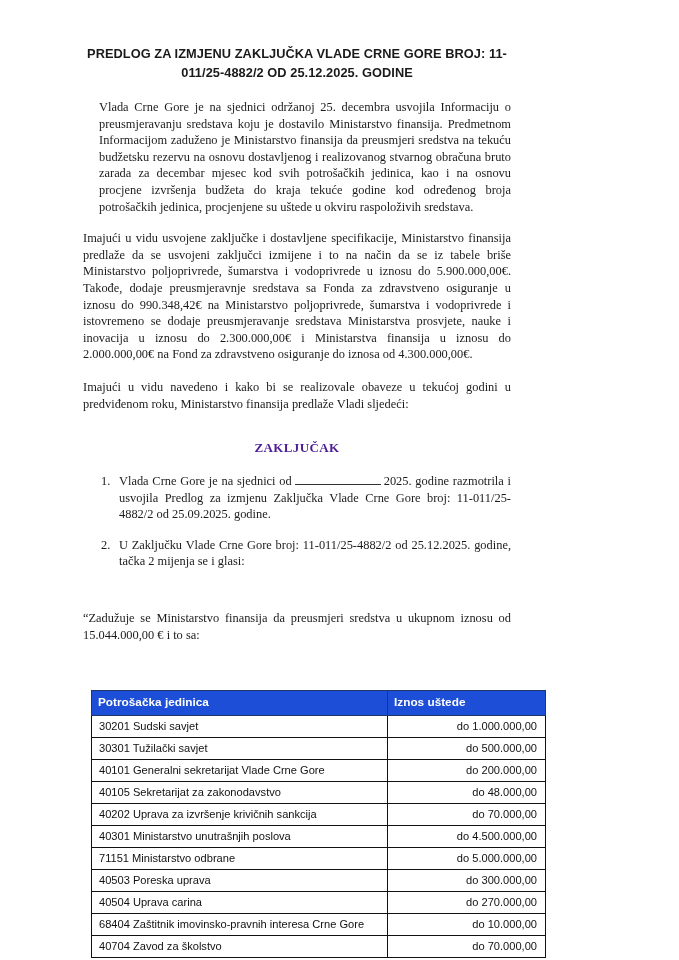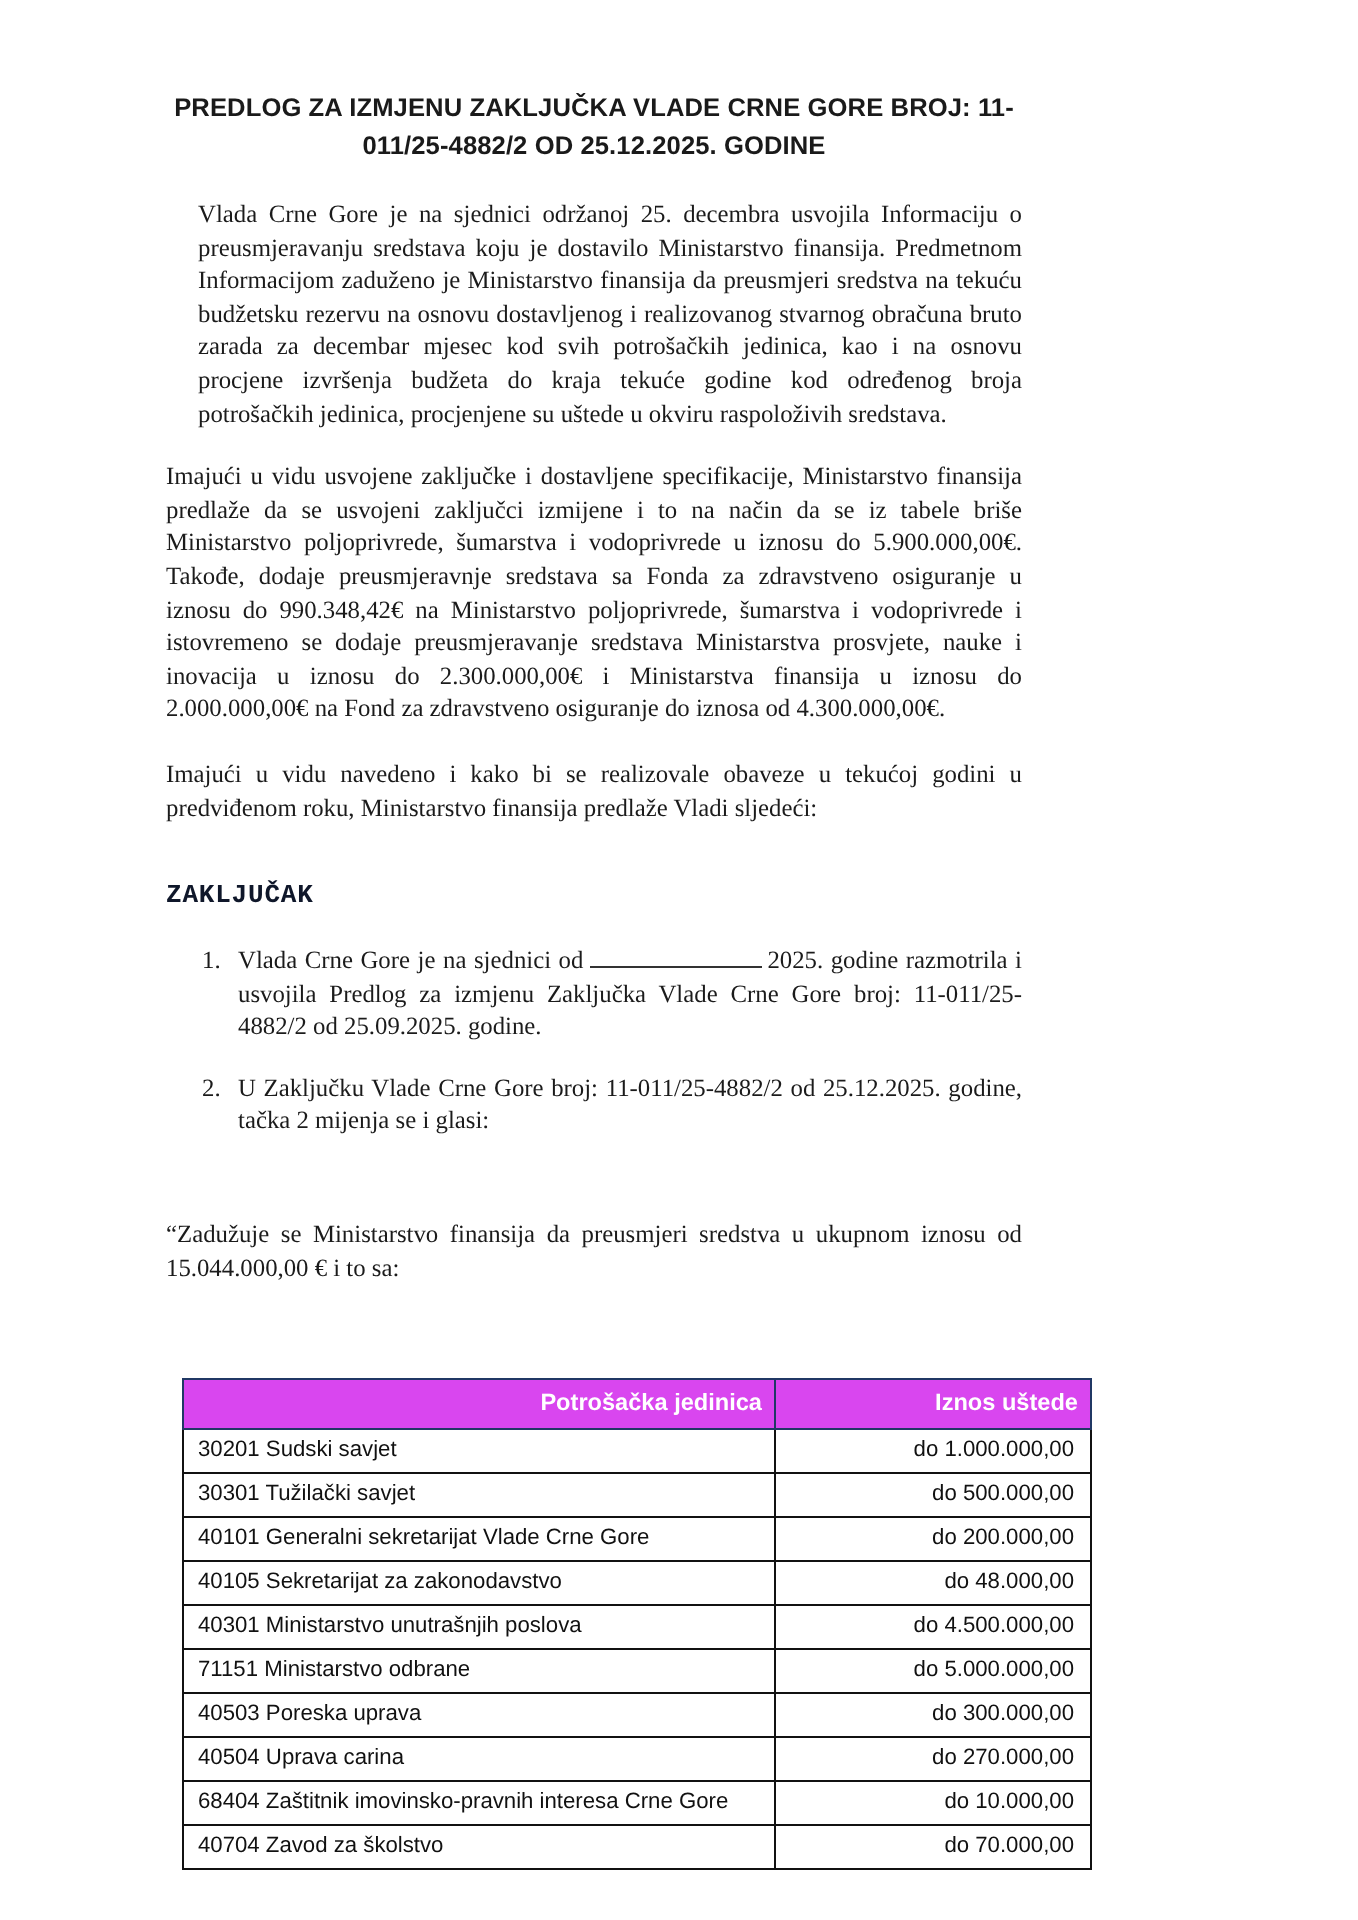--- a/index.html
+++ b/index.html
@@ -47,27 +47,27 @@
     text-justify: inter-word;
     margin: 0;
     color: #1b1b1b;
   }
   .para.p1 { margin-top: 17px; margin-left: 16px; }
   .para.p2 { margin-top: 15px; }
   .para.p3 { margin-top: 16px; }
 
   
   .section-heading {
-    font-family: Liberation Mono, monospace;
+    font-family: Liberation Serif, serif;
     font-weight: bold;
     font-size: 13px;
-    text-align: left;
+    text-align: center;
     letter-spacing: 0.4px;
     margin: 28px 0 0 0;
-    color: #0f172a;
+    color: #4c1d95;
   }
 
   
   .num-list {
     margin: 17px 0 0 0;
     padding: 0;
     list-style: none;
     counter-reset: nitem;
   }
   .num-list > li {
@@ -124,24 +124,24 @@
   table.savings th,
   table.savings td {
     border: 1.3px solid #111111;
     font-size: 11.1px;
     line-height: 13px;
     padding: 4px 7px 4px 7px;
     height: 13px;
     vertical-align: middle;
   }
   table.savings thead th {
-    background: #d946ef;
+    background: #1d4ed8;
     color: #ffffff;
     font-weight: bold;
-    text-align: right;
+    text-align: left;
     font-size: 11.8px;
     padding: 5px 6px 6px 6px;
     border-color: #203864;
   }
   table.savings thead th.col-unit { width: 283px; }
   table.savings thead th.col-amount { width: 145px; }
   table.savings tbody td.unit {
     text-align: left;
     color: #111;
     white-space: nowrap;
@@ -198,20 +198,24 @@
           </tr>
           <tr>
             <td class="unit">40101 Generalni sekretarijat Vlade Crne Gore</td>
             <td class="amount">do 200.000,00</td>
           </tr>
           <tr>
             <td class="unit">40105 Sekretarijat za zakonodavstvo</td>
             <td class="amount">do 48.000,00</td>
           </tr>
           <tr>
+            <td class="unit">40202 Uprava za izvršenje krivičnih sankcija</td>
+            <td class="amount">do 70.000,00</td>
+          </tr>
+          <tr>
             <td class="unit">40301 Ministarstvo unutrašnjih poslova</td>
             <td class="amount">do 4.500.000,00</td>
           </tr>
           <tr>
             <td class="unit">71151 Ministarstvo odbrane</td>
             <td class="amount">do 5.000.000,00</td>
           </tr>
           <tr>
             <td class="unit">40503 Poreska uprava</td>
             <td class="amount">do 300.000,00</td>

